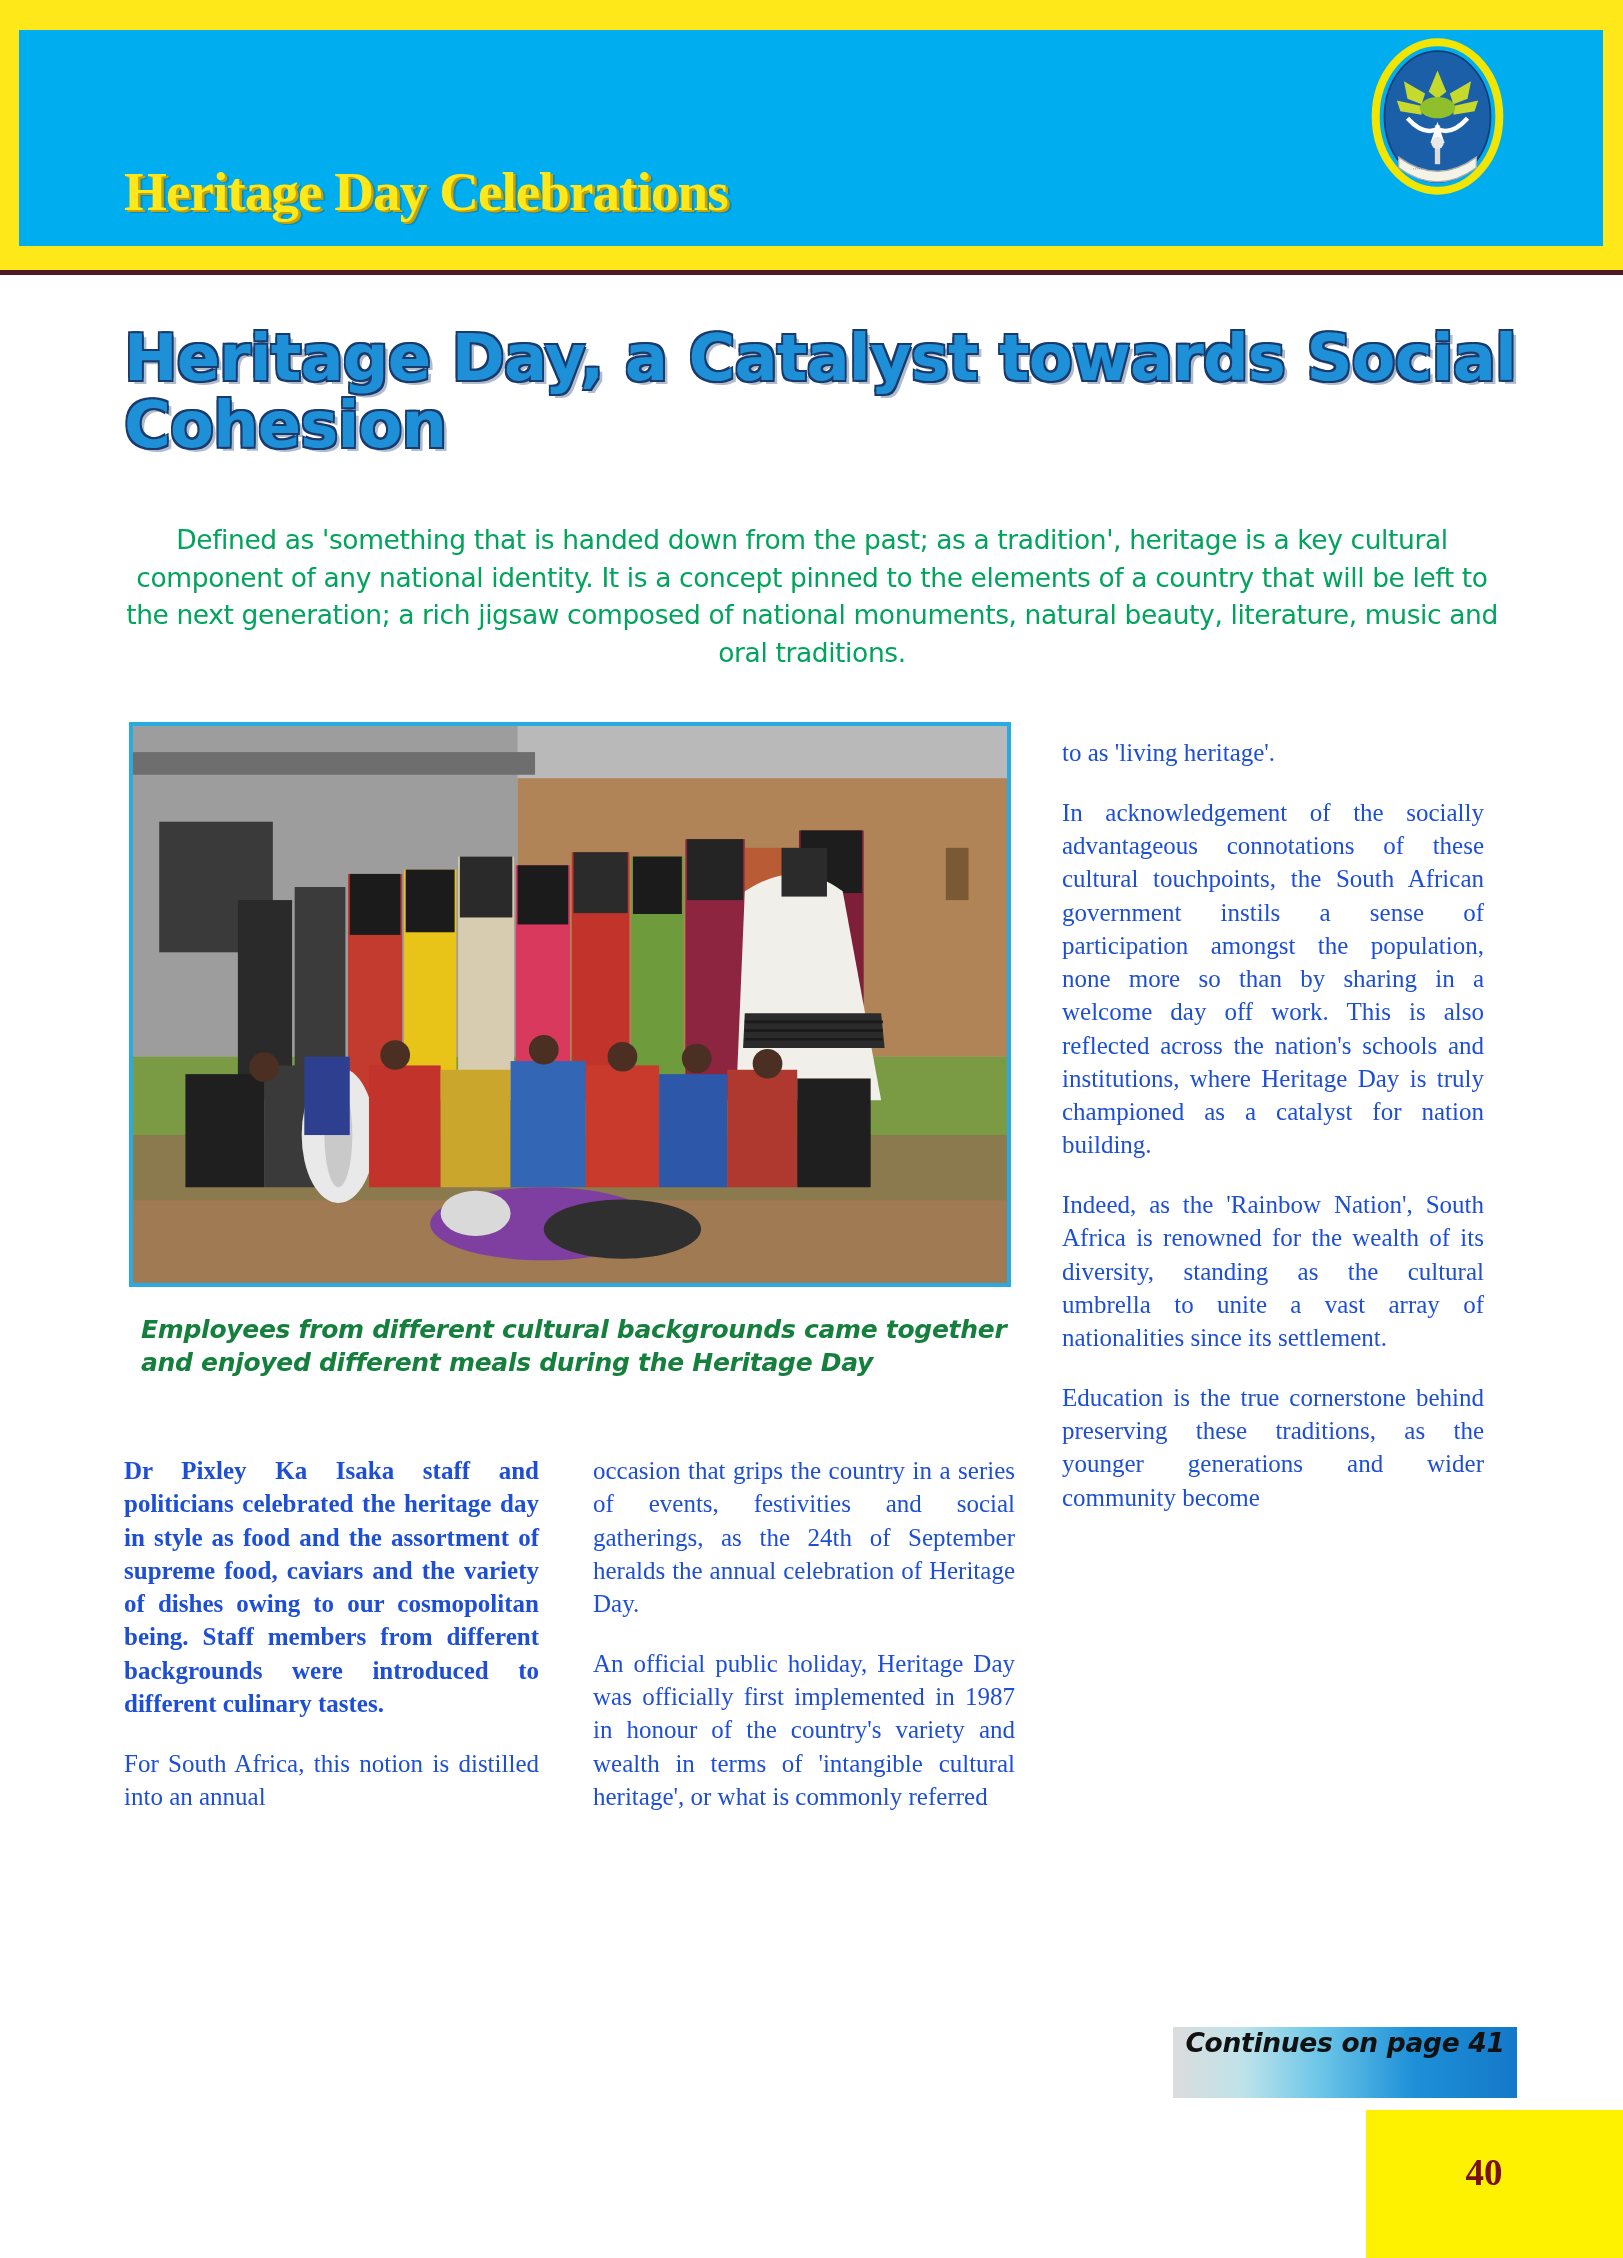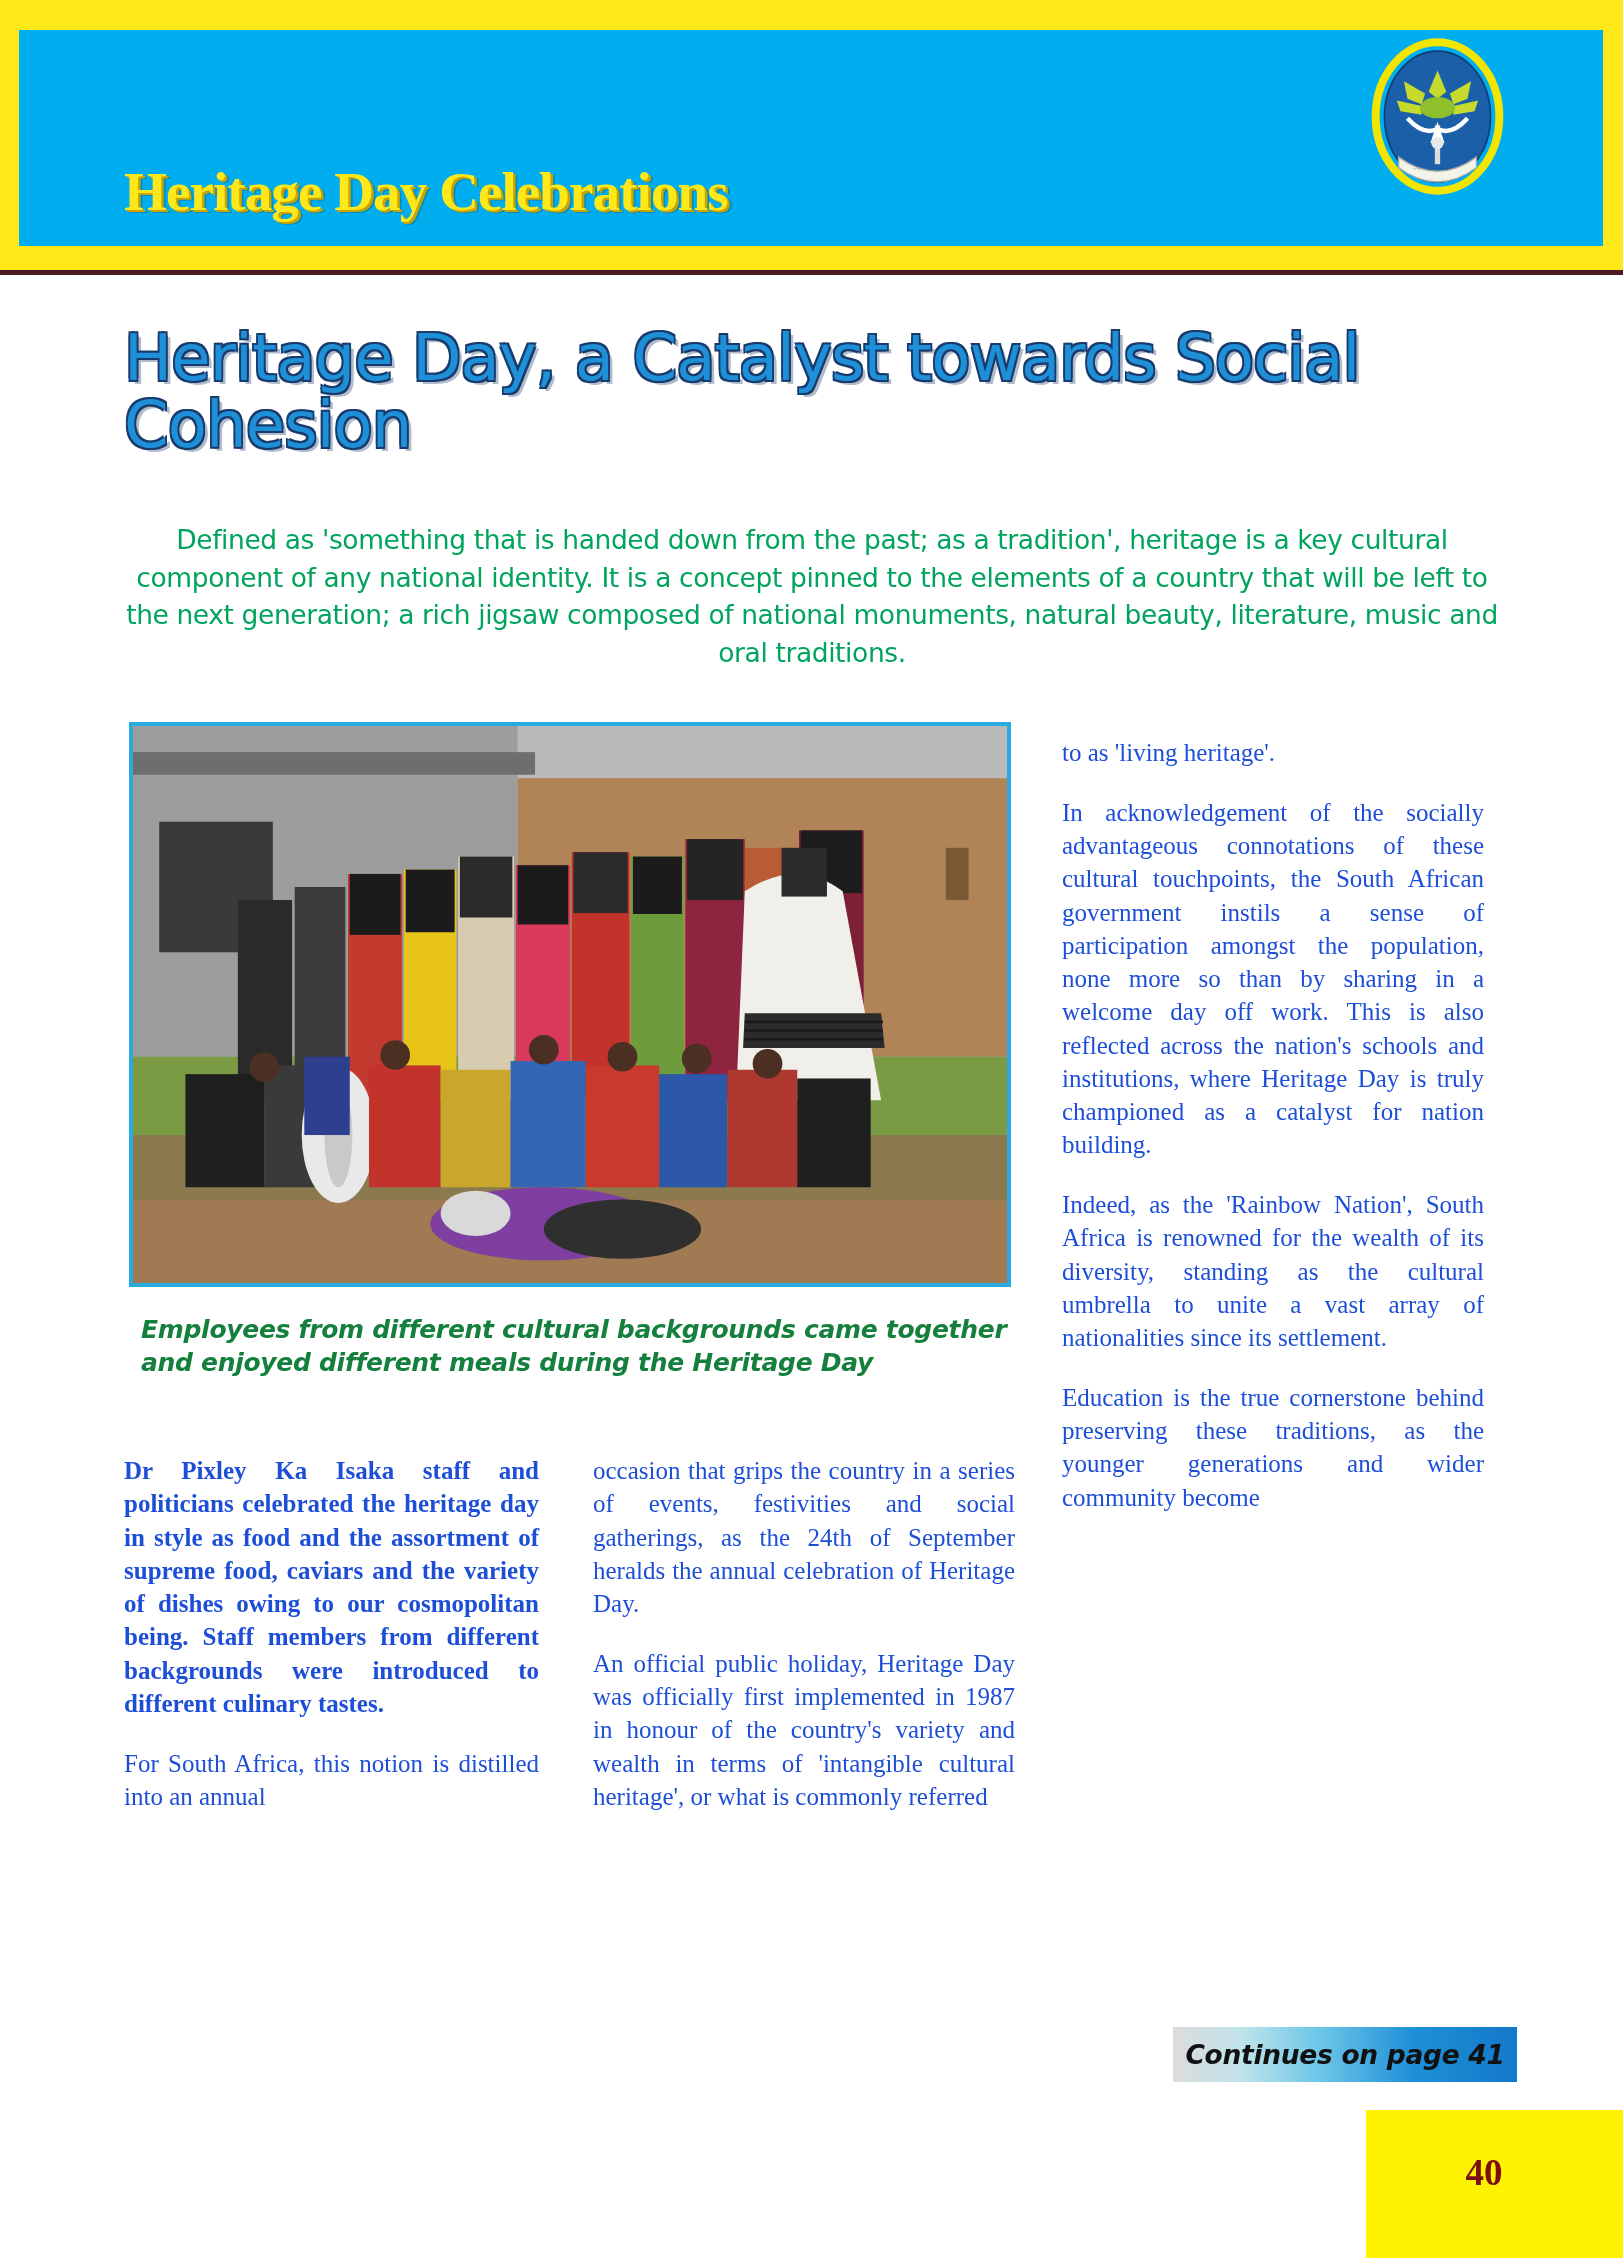--- a/index.html
+++ b/index.html
@@ -51,21 +51,21 @@
   .emblem{
     position:absolute;right:106px;top:37px;
     width:159px;height:159px;
   }
   .emblem svg{display:block;}
 
   
   .headline{
     position:absolute;left:124px;top:307px;width:1412px;
     font-family:"DejaVu Sans", sans-serif;
-    font-weight:normal;
+    font-weight:bold;
     font-size:64px;
     line-height:1.05;
     color:#1E90D8;
     letter-spacing:-0.9px;
     text-shadow:
        -1.8px -1.8px 0 #1a3a6b,
         1.8px -1.8px 0 #1a3a6b,
        -1.8px  1.8px 0 #1a3a6b,
         1.8px  1.8px 0 #1a3a6b,
         4.4px  4.4px 0 rgba(30,60,110,0.35);
@@ -120,23 +120,23 @@
   .col p:last-child{margin-bottom:0;}
 
   #col-left{ left:124px; top:1454px; width:415px; }
   #col-left p.lead{ font-weight:bold;font-family:Liberation Serif, serif; }
   #col-mid{  left:593px; top:1454px; width:422px; }
   #col-right{left:1062px; top:736px;  width:422px; }
 
   
   .continues{
     position:absolute;left:1173px;top:2027px;
-    width:344px;height:55px;
+    width:344px;height:71px;
     background:linear-gradient(to right,#dcdcdc 0%,#bfe3ea 20%,#6ec7e8 42%,#1E90D8 70%,#1478C8 100%);
-    display:flex;align-items:center;justify-content:center;
+    display:flex;justify-content:center;
   }
   .continues span{
     font-family:"DejaVu Sans", sans-serif;
     font-style:italic;font-weight:bold;
     font-size:26.5px;color:#111;
     letter-spacing:-0.3px;
     white-space:nowrap;
   }
 
   

